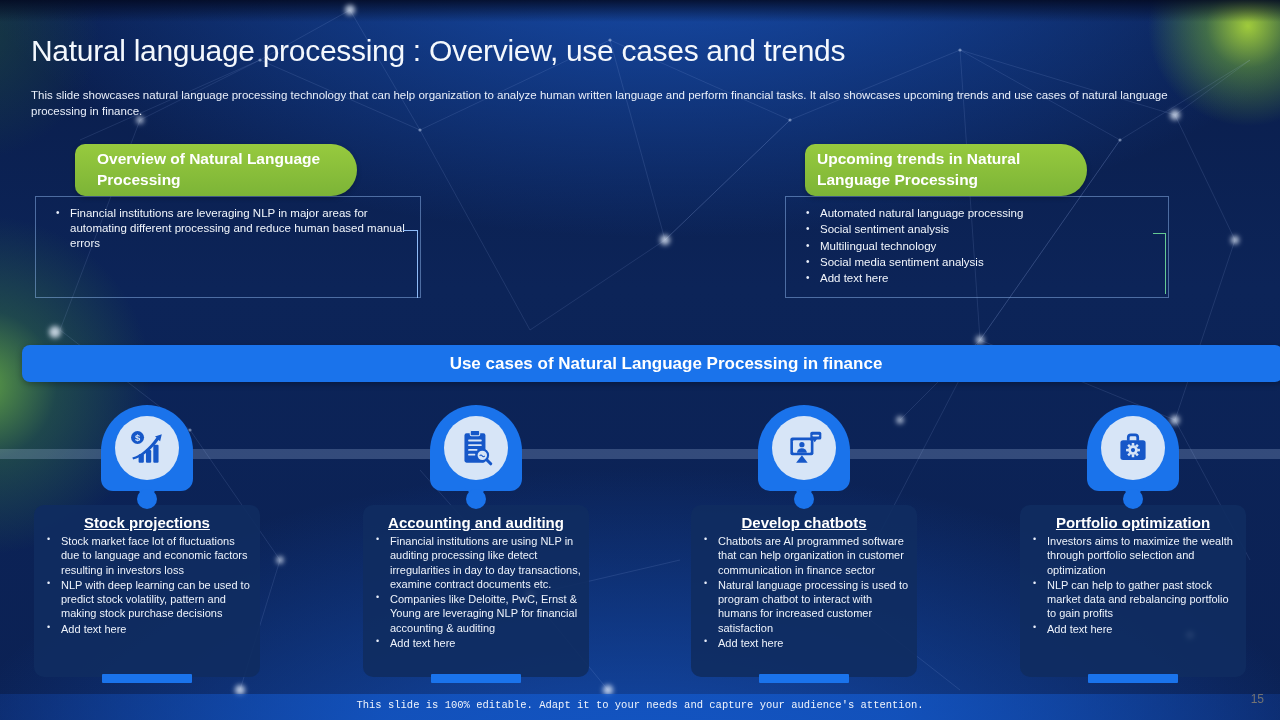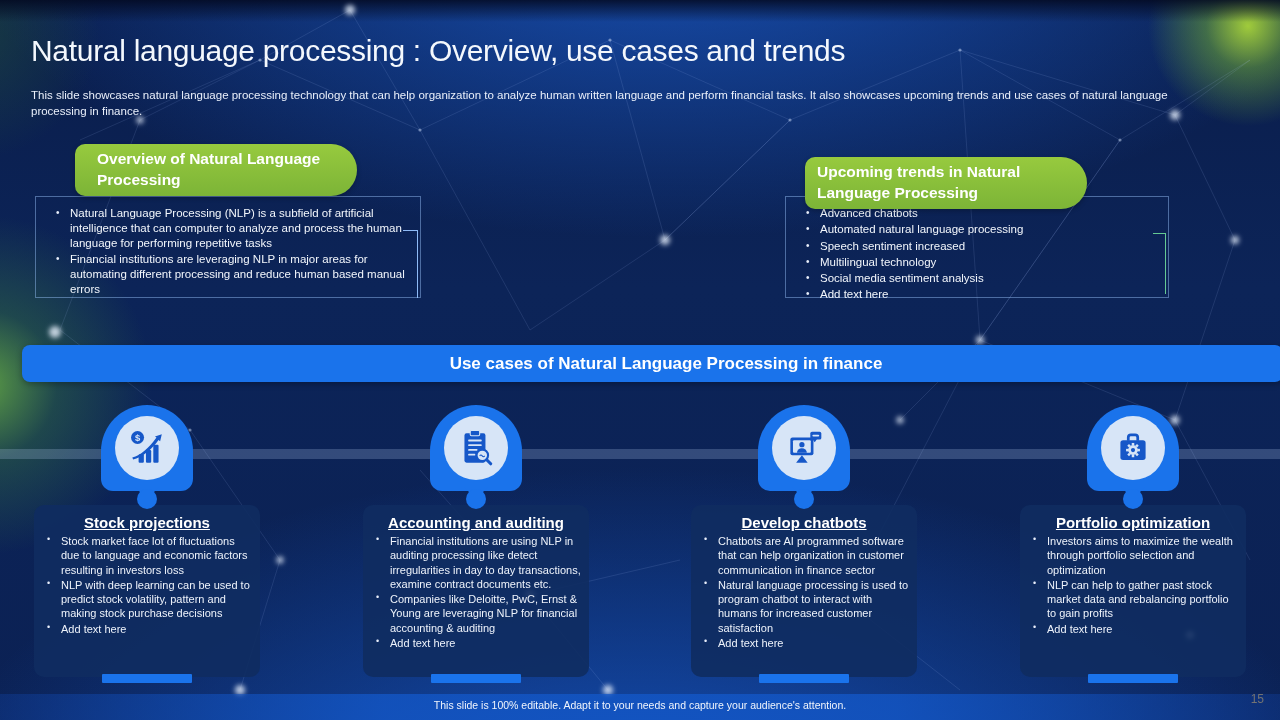--- a/index.html
+++ b/index.html
@@ -18,21 +18,21 @@
   .title{position:absolute;left:31px;top:34px;margin:0;z-index:3;
     font-size:30px;font-weight:normal;letter-spacing:-0.3px;color:#f4f8fd;}
   .subtitle{position:absolute;left:31px;top:87px;width:1195px;margin:0;z-index:3;
     font-size:11.5px;line-height:1.4;color:#e9effa;}
   .pill{position:absolute;z-index:4;width:282px;height:52px;box-sizing:border-box;
     background:linear-gradient(180deg,#97ca3e,#7cb437);
     border-radius:10px 26px 26px 10px;display:flex;align-items:center;
     padding:0 18px 0 22px;box-shadow:0 2px 5px rgba(0,0,0,0.25);}
   .pill span{font-size:15.5px;font-weight:bold;line-height:1.35;color:#fff;}
   .pill-left{left:55px;top:144px;margin-left:20px;}
-  .pill-right{left:805px;top:157px;padding-left:12px;}
+  .pill-right{left:805px;top:144px;padding-left:12px;}
   .panel-box{position:absolute;z-index:2;box-sizing:border-box;
     border:1px solid rgba(158,200,255,0.45);}
   .box-left{left:35px;top:196px;width:386px;height:102px;}
   .box-right{left:785px;top:196px;width:384px;height:102px;}
   .panel-box ul{margin:9px 6px 0 18px;padding:0;list-style:none;}
   .panel-box li{position:relative;padding-left:16px;font-size:11.5px;line-height:1.3;
     color:#f2f6fc;margin-bottom:1px;}
   .box-right li{line-height:1.33;}
   .panel-box li::before{content:"•";position:absolute;left:2px;top:0;font-size:10px;color:#e8eefb;}
   .bracket{position:absolute;z-index:2;}
@@ -62,21 +62,21 @@
   .card h3{margin:9px 4px 3px 4px;text-align:center;font-size:15px;color:#fff;text-decoration:underline;}
   .card ul{margin:0 6px 0 12px;padding:0;list-style:none;}
   .card li{position:relative;padding-left:15px;font-size:11px;line-height:1.3;
     color:#eef3fb;margin-bottom:1px;}
   .card li::before{content:"•";position:absolute;left:1px;top:0;font-size:9px;color:#e8eefb;}
   .card-bar{position:absolute;left:68px;top:269px;width:90px;height:9px;background:#1a73eb;
     z-index:3;border-radius:1px;}
   .col-1{left:34px;} .col-2{left:363px;} .col-3{left:691px;} .col-4{left:1020px;}
   .footer-strip{position:absolute;left:0;top:694px;width:1280px;height:26px;z-index:2;
     background:linear-gradient(90deg, rgba(16,66,165,0.35), rgba(19,88,202,0.75) 30%,
-      rgba(19,88,202,0.75) 70%, rgba(16,66,165,0.35));}
+      rgba(19,88,202,0.75) 70%, rgba(16,66,165,0.35));font-family:Liberation Mono, monospace;}
   .footer-text{margin:0;padding-top:5px;text-align:center;font-size:10.5px;color:#eff4fc;}
   .page-num{position:absolute;right:16px;top:692px;z-index:3;font-size:12px;color:#737373;}
   .gl{fill:#1657c8;}
   .lt{fill:#d7e5f7;}
 </style>
 </head>
 <body>
 
 <div class="slide">
   <div class="bg"></div>
@@ -125,34 +125,32 @@
   </svg>
 
   <h1 class="title">Natural language processing : Overview, use cases and trends</h1>
   <p class="subtitle">This slide showcases natural language processing technology that can help organization to analyze  human written language and perform financial tasks. It also showcases upcoming trends and use cases of natural language processing in finance.</p>
 
   <div class="pill pill-left">
     <span>Overview of Natural Language Processing</span>
   </div>
   <div class="panel-box box-left">
     <ul>
-      <li>Natural Language Processing (NLP) is a subfield of artificial intelligence that can computer to analyze  and process the human language for performing repetitive tasks</li>
       <li>Financial institutions are leveraging NLP in major areas for automating different processing and reduce human based manual errors</li>
     </ul>
   </div>
   <div class="bracket bracket-left"></div>
 
   <div class="pill pill-right">
     <span>Upcoming trends in Natural Language Processing</span>
   </div>
   <div class="panel-box box-right">
     <ul>
-      <li>Advanced chatbots</li>
       <li>Automated natural language processing</li>
-      <li>Speech sentiment increased</li>
+      <li>Social sentiment analysis</li>
       <li>Multilingual technology</li>
       <li>Social media sentiment analysis</li>
       <li>Add text here</li>
     </ul>
   </div>
   <div class="bracket bracket-right"></div>
 
   <div class="banner">
     <span>Use cases of Natural Language Processing in finance</span>
   </div>

